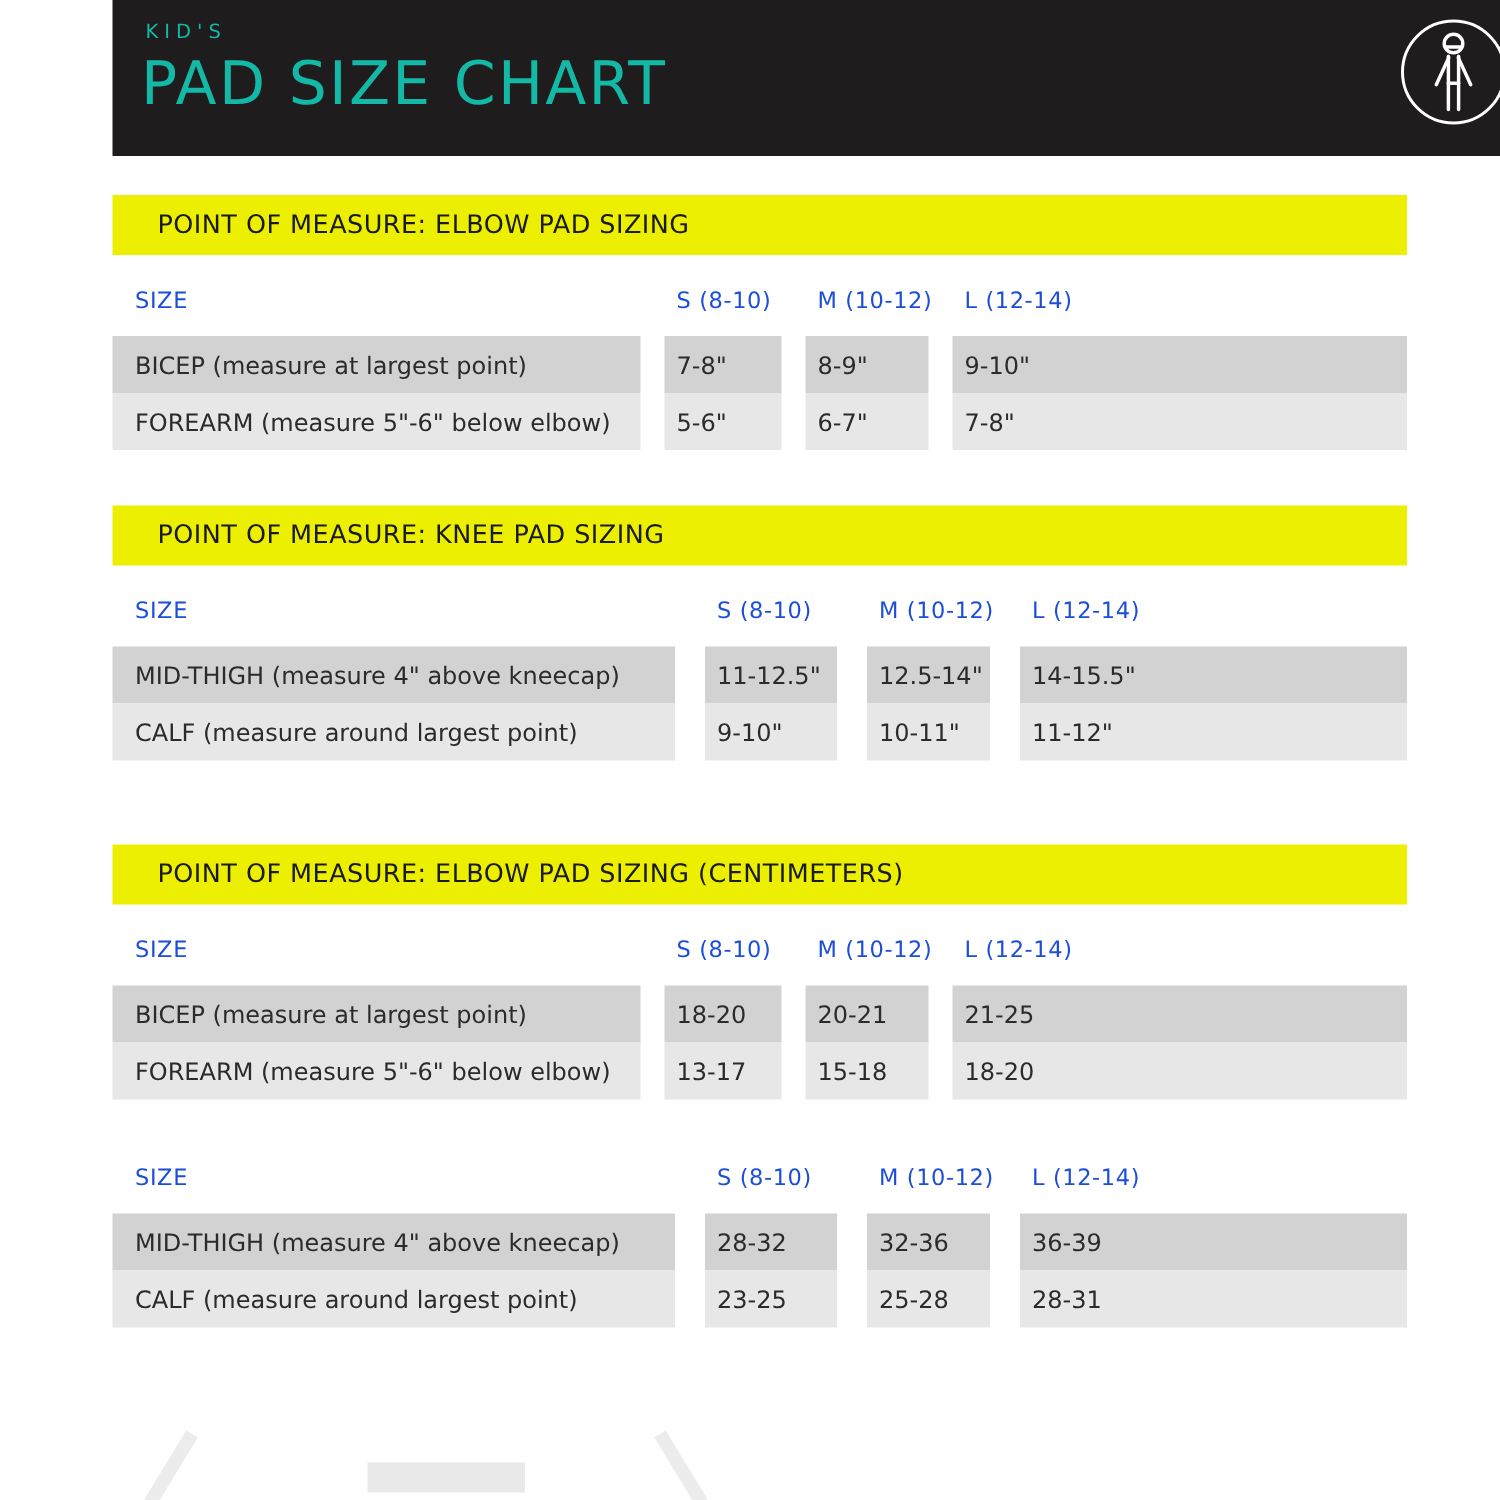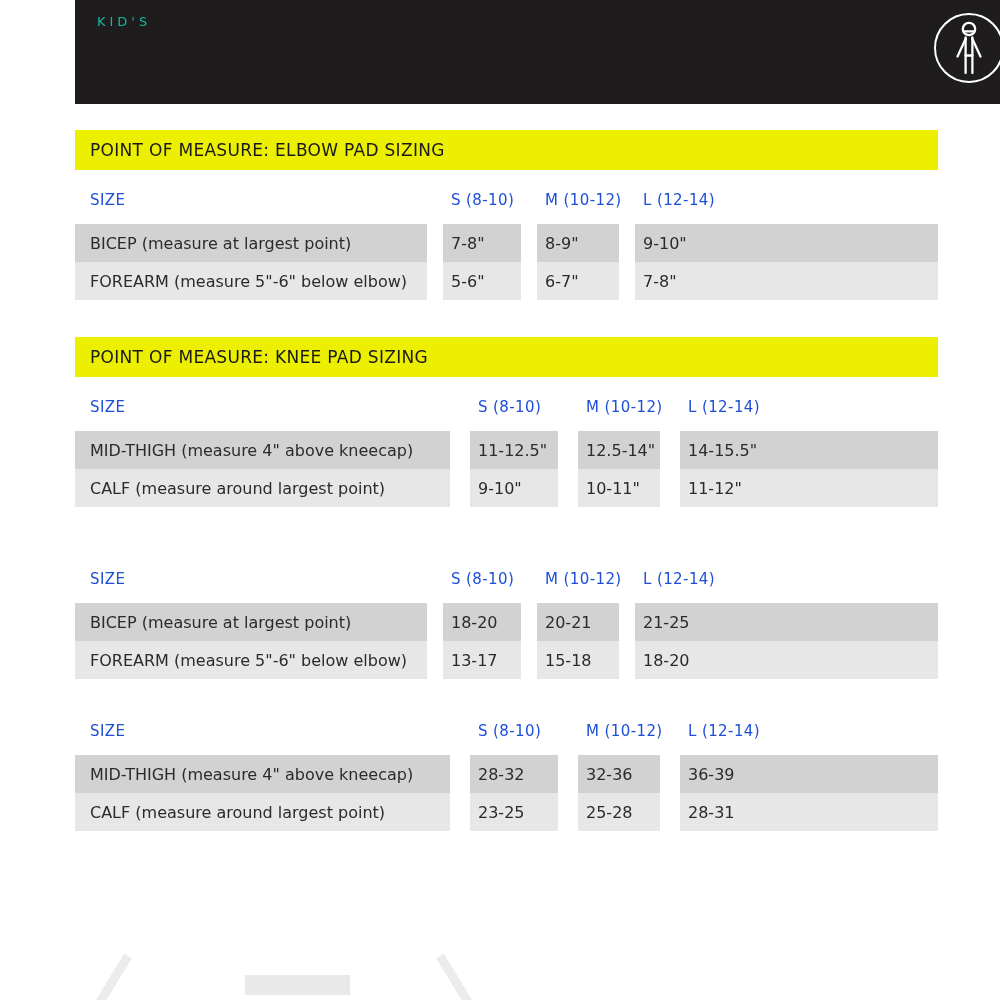--- a/index.html
+++ b/index.html
@@ -29,21 +29,21 @@
   
   .content{
     position:absolute;left:75px;top:130px;width:863px;
   }
   .pom{width:863px;}
   .t0{margin-bottom:37px;}
   .t1{margin-bottom:56px;}
   .t2{margin-bottom:36px;}
   .banner{
     height:40px;background:#ECF000;color:#1a1a1a;
-    display:flex;align-items:center;padding-left:15px;box-sizing:border-box;
+    display:flex;align-items:center;padding-left:30px;box-sizing:border-box;
     font-size:17px;font-weight:400;letter-spacing:0.3px;
     margin-bottom:14px;
   }
   .gcols{display:grid;}
   .elbow .gcols{grid-template-columns:352px 78px 82px 1fr;column-gap:16px;}
   .knee  .gcols{grid-template-columns:375px 88px 82px 1fr;column-gap:20px;}
   .thead{
     height:32px;margin-bottom:8px;align-items:center;
     font-size:15px;letter-spacing:0.4px;color:#1d4ed8;
   }
@@ -58,20 +58,21 @@
   .row.dark .cell{background:#D2D2D2;}
   .row.light .cell{background:#E7E7E7;}
   
   .watermark{position:absolute;left:0;top:950px;}
 </style>
 </head>
 <body>
 
 <header class="topbar">
   <div class="eyebrow">KID'S</div>
+  <div class="pagetitle">PAD SIZE CHART</div>
   <div class="badge">
     <svg width="38" height="54" viewBox="0 0 38 54" fill="none" stroke="#ffffff" stroke-width="2.3" stroke-linecap="round">
       <circle cx="19" cy="8" r="6.2"></circle>
       <line x1="13.6" y1="10.3" x2="24.4" y2="10.3"></line>
       <line x1="15.8" y1="17.5" x2="7.5" y2="35.5"></line>
       <line x1="22.2" y1="17.5" x2="30.5" y2="35.5"></line>
       <line x1="15.6" y1="16.5" x2="15.6" y2="52"></line>
       <line x1="22.4" y1="16.5" x2="22.4" y2="52"></line>
       <line x1="15.6" y1="34.5" x2="22.4" y2="34.5"></line>
     </svg>
@@ -118,20 +119,21 @@
     </div>
     <div class="row light gcols">
       <div class="cell label">CALF (measure around largest point)</div>
       <div class="cell">9-10"</div>
       <div class="cell">10-11"</div>
       <div class="cell">11-12"</div>
     </div>
   </section>
 
   <section class="pom elbow t2">
+    <div class="banner">POINT OF MEASURE: ELBOW PAD SIZING (CENTIMETERS)</div>
     <div class="thead gcols">
       <div class="hc size">SIZE</div>
       <div class="hc">S (8-10)</div>
       <div class="hc">M (10-12)</div>
       <div class="hc">L (12-14)</div>
     </div>
     <div class="row dark gcols">
       <div class="cell label">BICEP (measure at largest point)</div>
       <div class="cell">18-20</div>
       <div class="cell">20-21</div>

